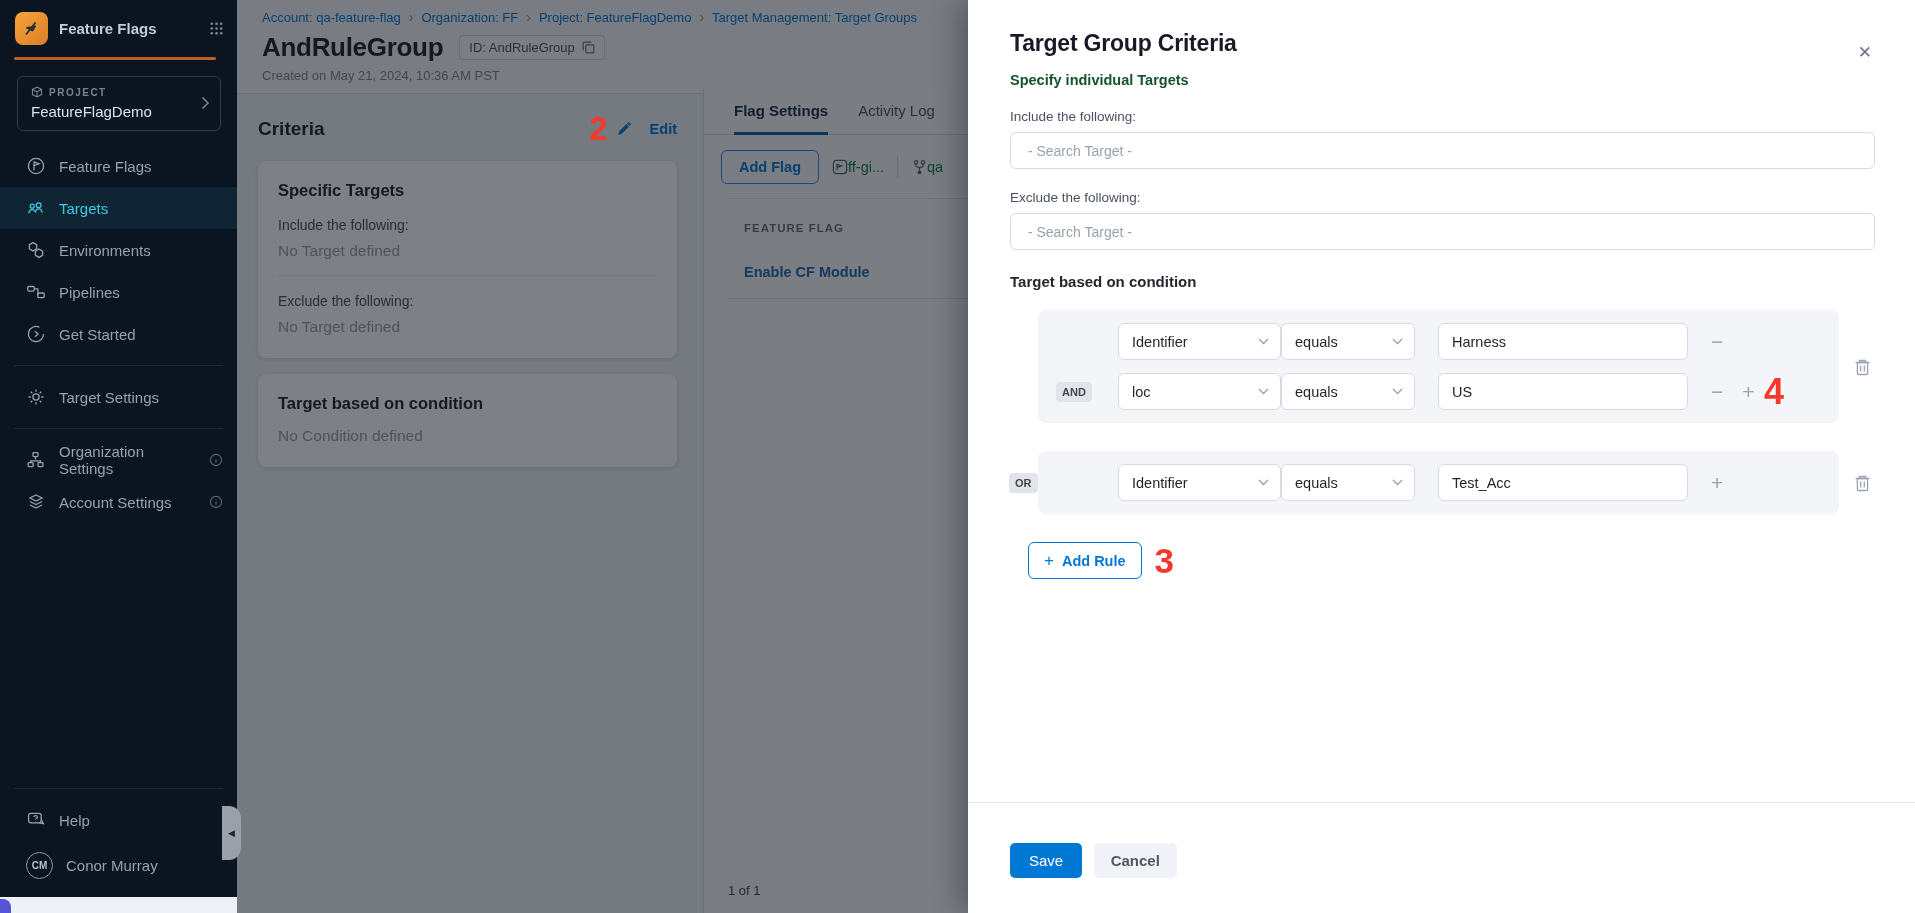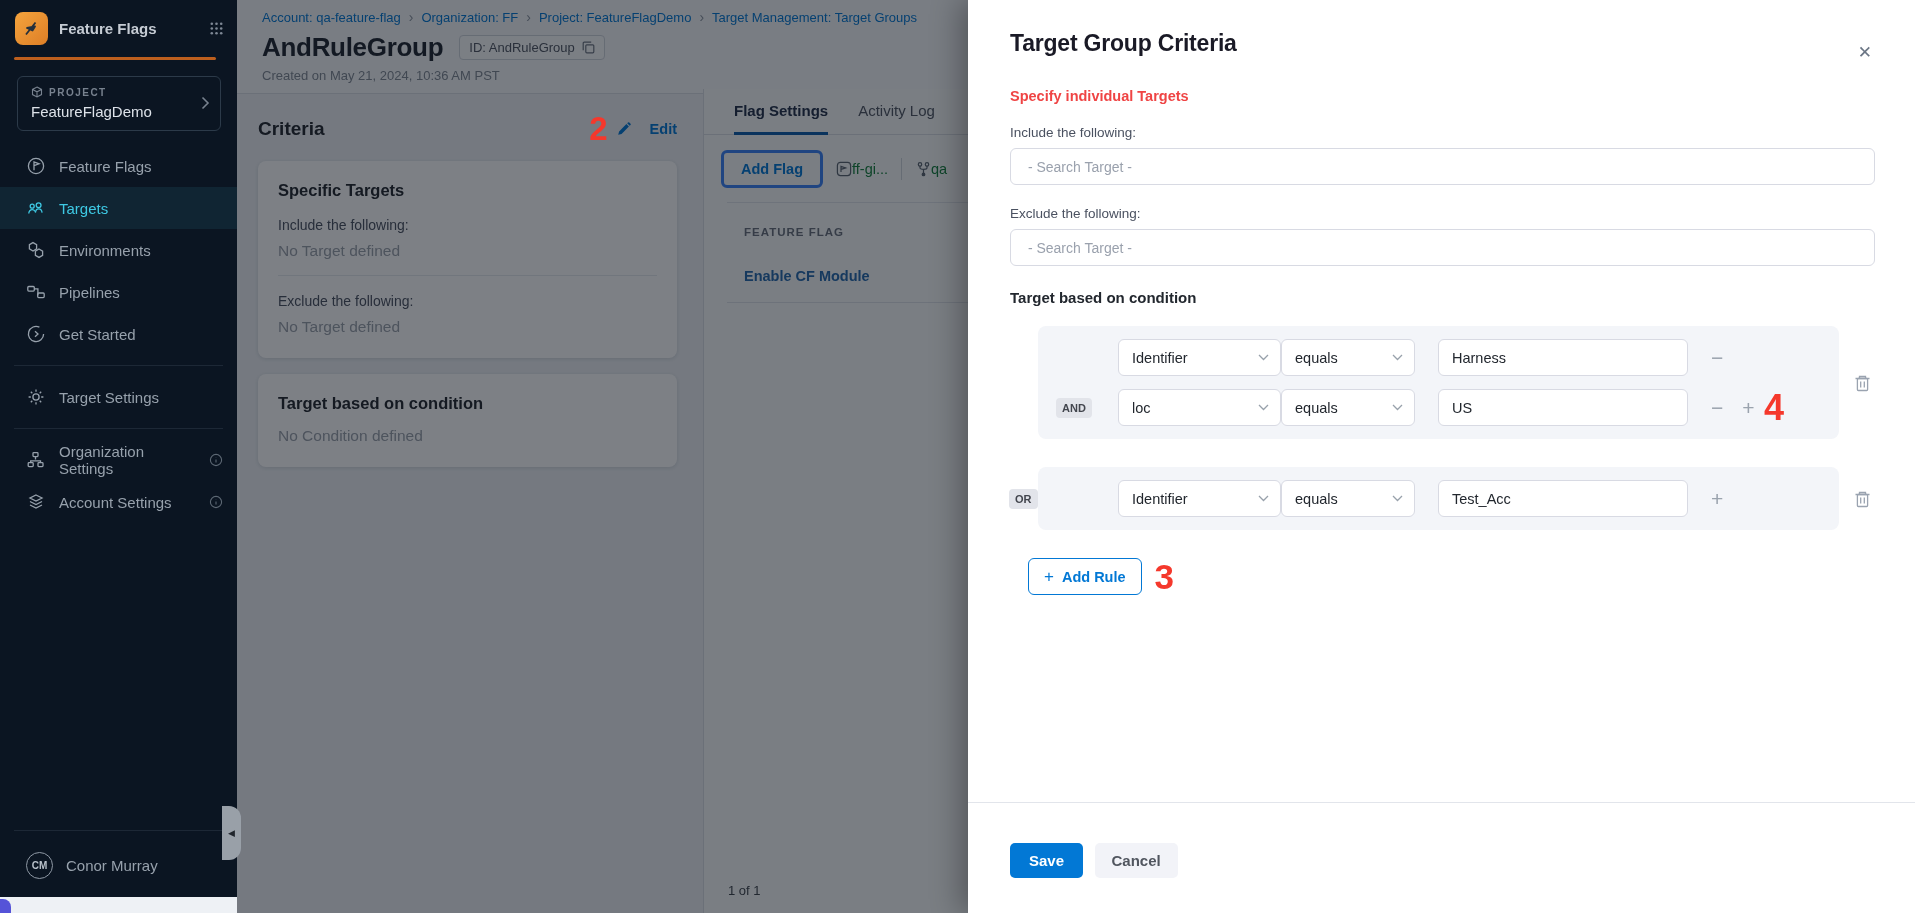--- a/index.html
+++ b/index.html
@@ -61,40 +61,40 @@
   .card-title { font-size:16.5px; font-weight:700; color:#22272e; }
   .field-label { margin-top:17px; font-size:14px; color:#4a5160; }
   .field-empty { margin-top:9px; font-size:15.5px; color:#9aa1ab; }
   .card-div { height:1px; background:#e6e9ed; margin:15px 0 0 0; }
 
   .right-panel { flex:1; border-left:1px solid #d9dee4; background:#f8fafb; position:relative; }
   .tabs { display:flex; gap:30px; padding:13px 0 0 30px; border-bottom:1px solid #d9dee4; }
   .tab { font-size:15px; color:#4f5662; padding-bottom:13px; cursor:pointer; }
   .tab.active { color:#22304a; font-weight:700; border-bottom:3px solid #0b5cab; margin-bottom:-1px; }
   .toolbar { display:flex; align-items:center; gap:13px; padding:15px 0 14px 17px; }
-  .btn-outline-blue { border:3px solid #3b82f6; color:#0278d5; border-radius:6px; padding:8px 17px; font-size:14.5px; font-weight:700; background:transparent; }
+  .btn-outline-blue { border:1px solid #3b82f6; color:#0278d5; border-radius:6px; padding:8px 17px; font-size:14.5px; font-weight:700; background:transparent; }
   .selector { display:flex; align-items:center; font-size:14.5px; color:#15803d; cursor:pointer; }
   .vsep { width:1px; height:22px; background:#cfd5db; }
   .toolbar-div { height:1px; background:#e0e4e9; margin-left:23px; }
   .table { padding:0 0 0 40px; }
   .table-header { margin-top:23px; font-size:11.5px; font-weight:700; letter-spacing:1px; color:#68707c; }
   .table-row { margin-top:30px; padding-bottom:18px; font-size:14.5px; font-weight:700; }
   .table-row a { color:#2468ad; text-decoration:none; cursor:pointer; }
   .row-div { height:1px; background:#dde2e7; margin-left:23px; }
   .pagination { position:absolute; left:24px; bottom:15px; font-size:13px; color:#3f454c; }
 
   
   .overlay { position:absolute; left:237px; top:0; right:0; bottom:0; background:rgba(9,15,24,0.53); z-index:30; }
 
   
   .drawer { position:absolute; left:968px; top:0; bottom:0; width:947px; background:#fff; z-index:40; box-shadow:-8px 0 28px rgba(0,0,0,0.3); }
   .drawer-close { position:absolute; top:44px; right:43px; font-size:17px; color:#6b7685; line-height:1; }
   .drawer-body { padding:30px 40px 0 42px; }
   .drawer-title { font-size:23px; font-weight:800; color:#1a1a26; letter-spacing:-0.2px; }
-  .drawer-h2 { margin-top:31px; font-size:14.5px; font-weight:700; color:#ef4444; }
+  .drawer-h2 { margin-top:15px; font-size:14.5px; font-weight:700; color:#14532d; }
   .drawer-label { margin-top:21px; font-size:13.5px; color:#4a5160; }
   .search-input { display:block; width:100%; height:37px; margin-top:8px; border:1px solid #d8dae3; border-radius:6px; padding:0 13px; font-size:14px; color:#22272e; background:#fff; }
   .search-input::placeholder { color:#9aa1ad; }
   .drawer-h3 { margin-top:23px; font-size:15px; font-weight:700; color:#22272e; }
   .groups { margin-top:20px; }
   .rule-group { position:relative; display:flex; align-items:center; margin:0 0 28px 28px; }
   .rule-card { flex:1; background:#f3f5f9; border-radius:8px; padding:13px 18px; }
   .rule-row { display:flex; align-items:center; position:relative; }
   .rule-row + .rule-row { margin-top:13px; }
   .prefix-cell { width:62px; flex:none; display:flex; align-items:center; }
@@ -106,21 +106,21 @@
   .select-box svg { color:#98a1ab; }
   .value-input { width:250px; height:37px; border:1px solid #d8dae3; border-radius:6px; padding:0 13px; font-size:14.5px; color:#22272e; flex:none; }
   .row-btns { display:flex; align-items:center; gap:15px; margin-left:21px; position:relative; }
   .mini-btn { font-size:21px; color:#9aa3ae; line-height:1; padding:0 2px; }
   .row-btns .annotation.n4 { position:absolute; left:55px; top:50%; transform:translateY(-50%); }
   .trash-btn { margin-left:10px; color:#9aa3b0; width:26px; flex:none; display:flex; justify-content:center; }
   .add-rule-row { display:flex; align-items:center; gap:13px; margin:2px 0 0 18px; }
   .btn-add-rule { display:flex; align-items:center; gap:8px; border:1px solid #0278d5; color:#0278d5; border-radius:6px; padding:9px 15px; font-size:14.5px; font-weight:700; background:#fff; }
   .plus-glyph { font-size:17px; font-weight:400; line-height:1; }
   .drawer-footer { position:absolute; left:0; right:0; bottom:0; height:111px; border-top:1px solid #e2e5eb; padding:40px 0 0 42px; background:#fff; }
-  .btn-save { background:#0278d5; color:#fff; border-radius:5px; padding:9px 19px; font-size:15px; font-weight:700; }
+  .btn-save { background:#0278d5; color:#fff; border-radius:5px; padding:9px 19px; font-size:15px; font-weight:400; }
   .btn-cancel { background:#f2f3f8; color:#51565f; border-radius:5px; padding:9px 17px; font-size:15px; font-weight:700; margin-left:7px; }
 
   svg { display:block; }
 </style>
 </head>
 <body>
 
 <div id="app">
 
   <nav class="sidebar">
@@ -236,20 +236,28 @@
             <svg width="14" height="14" viewBox="0 0 14 14" fill="none" stroke="currentColor" stroke-width="1.1">
               <circle cx="7" cy="7" r="5.6"></circle>
               <path d="M7 6.4v3.2M7 4.2v.3"></path>
             </svg>
           </span>
       </div>
     </div>
 
     <div class="sb-bottom">
       <div class="sb-div"></div>
+      <div class="nav-item">
+        <svg width="20" height="20" viewBox="0 0 20 20" fill="none" stroke="currentColor" stroke-width="1.3">
+            <rect x="2.6" y="3.4" width="12.6" height="9.4" rx="2"></rect>
+            <path d="M15.2 9.5 L17.4 13.6 L13 12.8"></path>
+            <path d="M7.6 6.9c.3-.8 1-1.3 1.9-1.3 1.1 0 1.9.7 1.9 1.6 0 1.2-1.9 1.3-1.9 2.4M9.5 11.2v.3" stroke-width="1.2"></path>
+          </svg>
+        <span>Help</span>
+      </div>
       <div class="nav-item" style="height:48px;">
         <span class="avatar">
             <span>CM</span>
           </span>
         <span>Conor Murray</span>
       </div>
     </div>
   </nav>
   <div class="collapse-handle">
       <span>◀</span>

